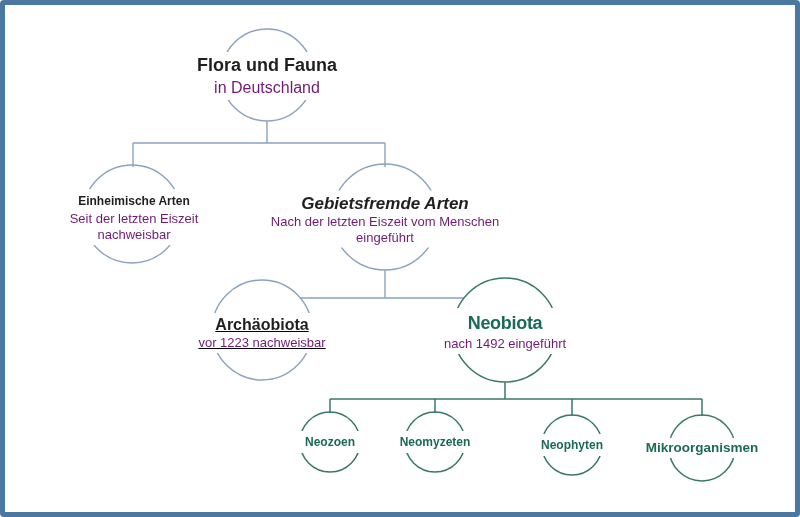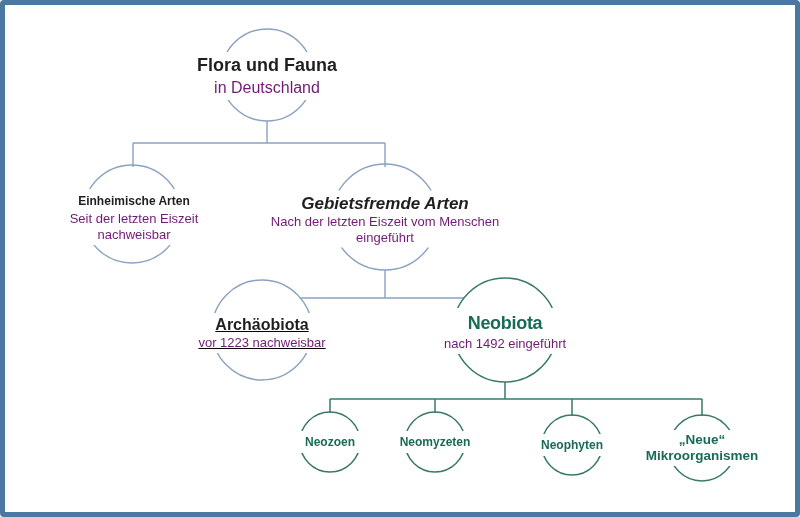--- a/index.html
+++ b/index.html
@@ -116,18 +116,17 @@
 
   <div class="node leaf" style="left:435px; top:442px;">
     <div class="title green">Neomyzeten</div>
   </div>
 
   <div class="node leaf" style="left:572px; top:445px;">
     <div class="title green">Neophyten</div>
   </div>
 
   <div class="node leaf" id="n-mikro" style="left:702px; top:448px;">
-    <div class="title green">„Neue“</div>
     <div class="title green">Mikroorganismen</div>
   </div>
 
   <div class="border-overlay"></div>
 </div>
 
 </body></html>

